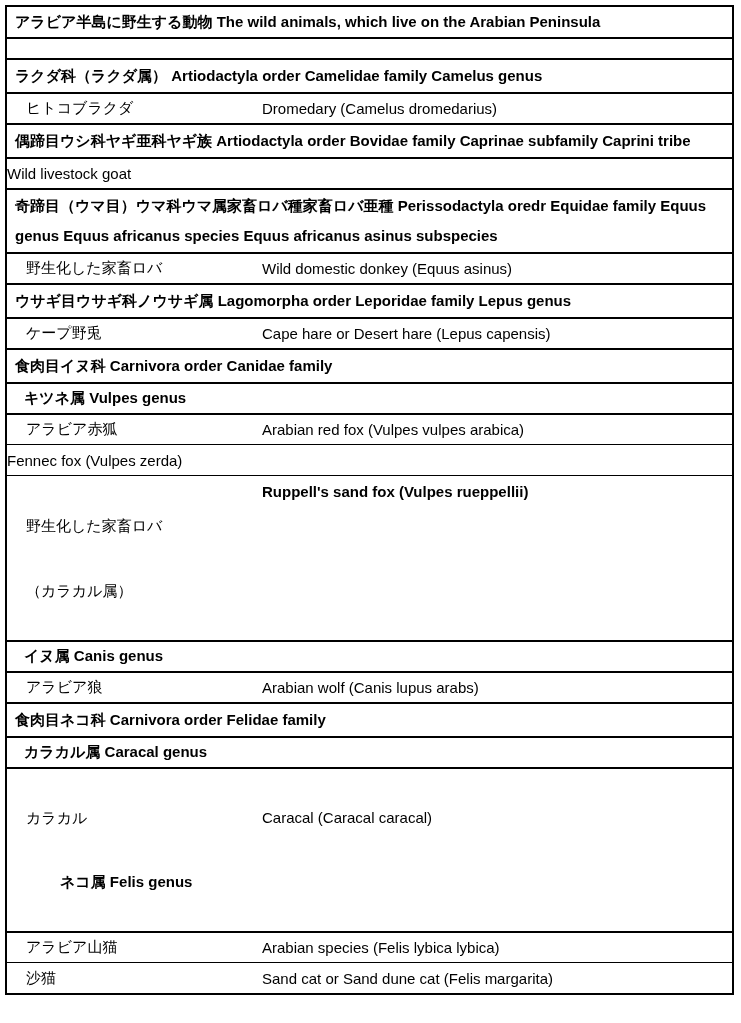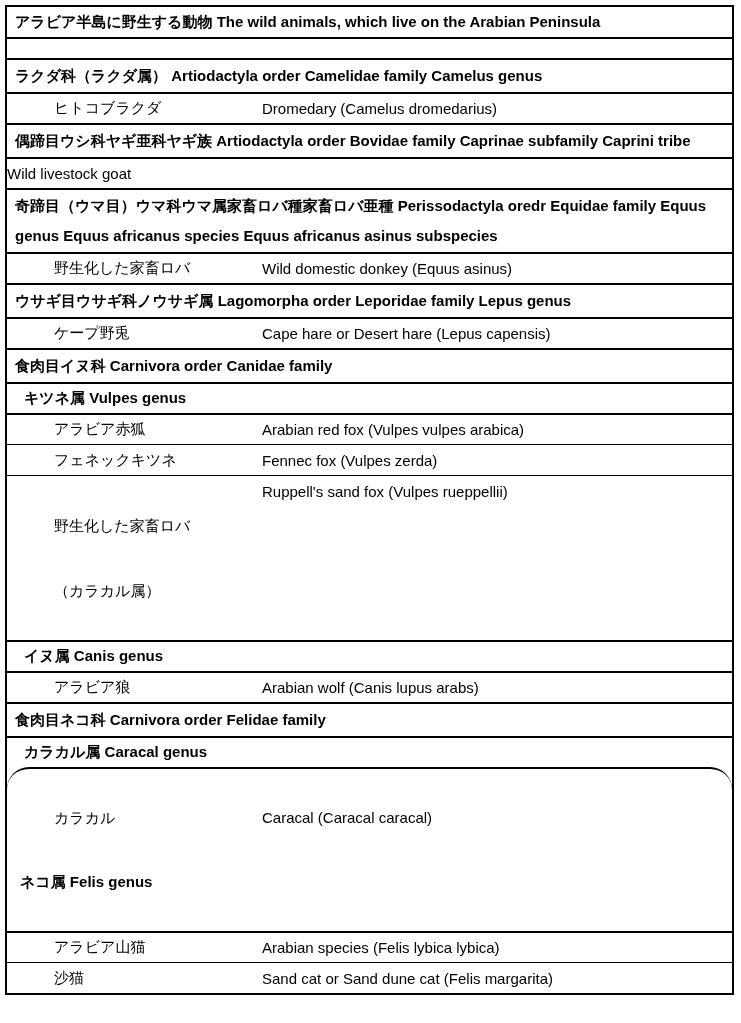--- a/index.html
+++ b/index.html
@@ -34,33 +34,33 @@
   .row.thin { border-top-width: 1px; }
 
   .row.title   { font-weight: bold; padding: 0 8px; min-height: 30px; border-radius: 10px; }
   .row.h1      { font-weight: bold; padding: 1px 8px; line-height: 30px; min-height: 31px; }
   .row.h2      { font-weight: bold; padding: 0 8px 0 17px; min-height: 31px; align-items: center; }
   .row.empty   { min-height: 21px; }
 
   .row.data { min-height: 31px; }
   .ja {
     width: 255px;
-    padding-left: 47px;
+    padding-left: 19px;
     box-sizing: border-box;
     flex-shrink: 0;
   }
   .en { flex: 1; padding-right: 4px; }
 
   .row.data2 { align-items: flex-start; min-height: 62px; }
   .row.data2 .ja div { line-height: 31px; }
-  .row.data2 .en { line-height: 31px; }
+  .row.data2 .en { line-height: 31px; font-weight: bold; }
 
-  .row.combo { display: block; padding: 0; min-height: 60px; border-radius: 22px; }
+  .row.combo { display: block; padding: 0; min-height: 60px; }
   .combo-line1 { display: flex; line-height: 30px; }
-  .combo-line2 { font-weight: bold; padding-left: 13px; line-height: 30px; }
+  .combo-line2 { font-weight: bold; padding-left: 13px; line-height: 30px; margin-left: 40px; }
 </style>
 </head>
 <body>
 
 <div class="doc">
 
   <div class="row title">
     <span>アラビア半島に野生する動物 The wild animals, which live on the Arabian Peninsula</span>
   </div>
 
@@ -108,21 +108,20 @@
   <div class="row h2">
     <span>キツネ属 Vulpes genus</span>
   </div>
 
   <div class="row data">
     <div class="ja">アラビア赤狐</div>
     <div class="en">Arabian red fox (Vulpes vulpes arabica)</div>
   </div>
 
   <div class="row data thin">
-    <div class="ja">フェネックキツネ</div>
     <div class="en">Fennec fox (Vulpes zerda)</div>
   </div>
 
   <div class="row data data2 thin">
     <div class="ja">
       <div>野生化した家畜ロバ</div>
       <div>（カラカル属）</div>
     </div>
     <div class="en">Ruppell's sand fox (Vulpes rueppellii)</div>
   </div>

